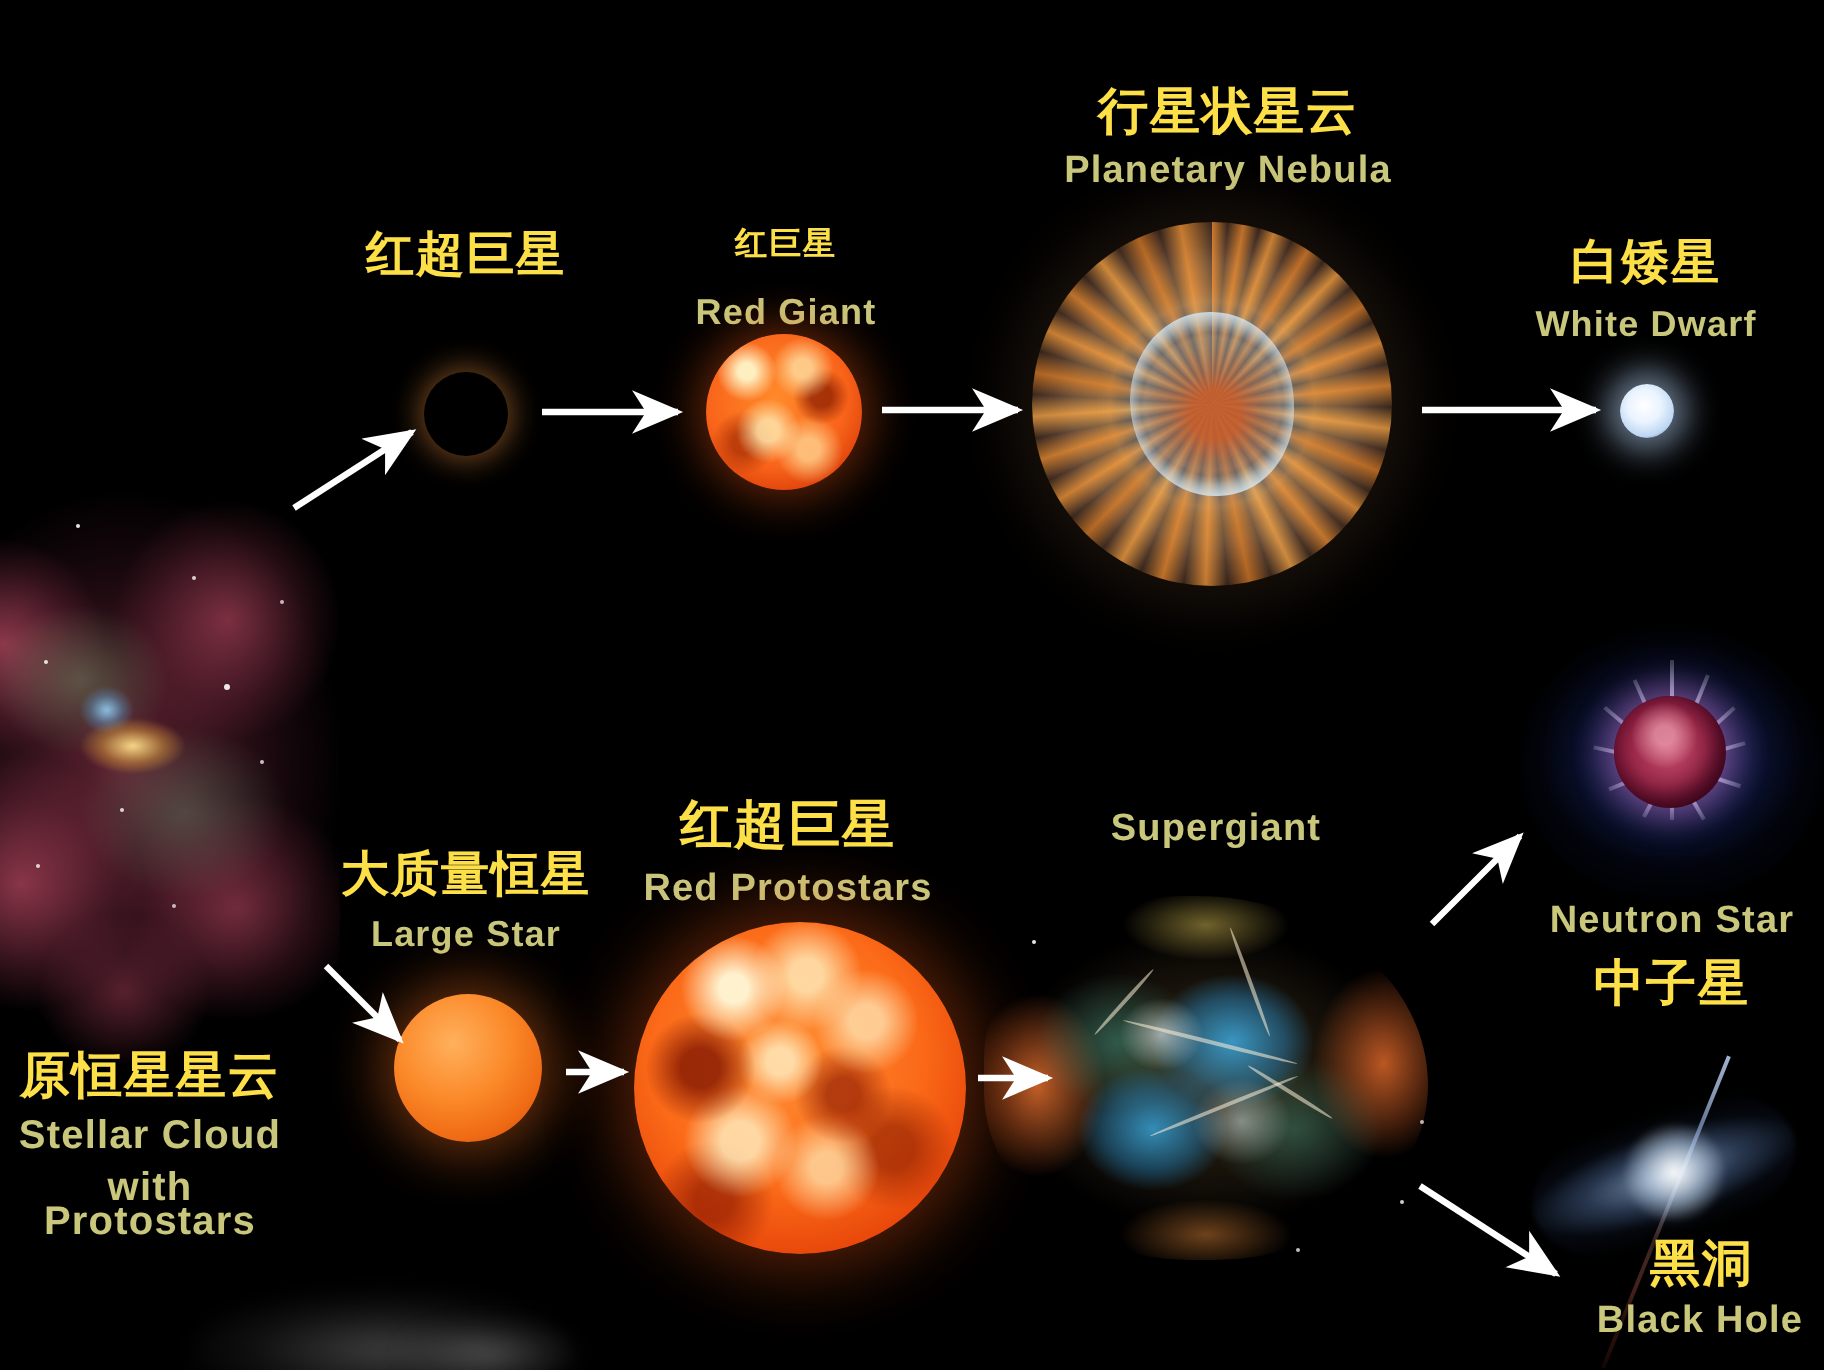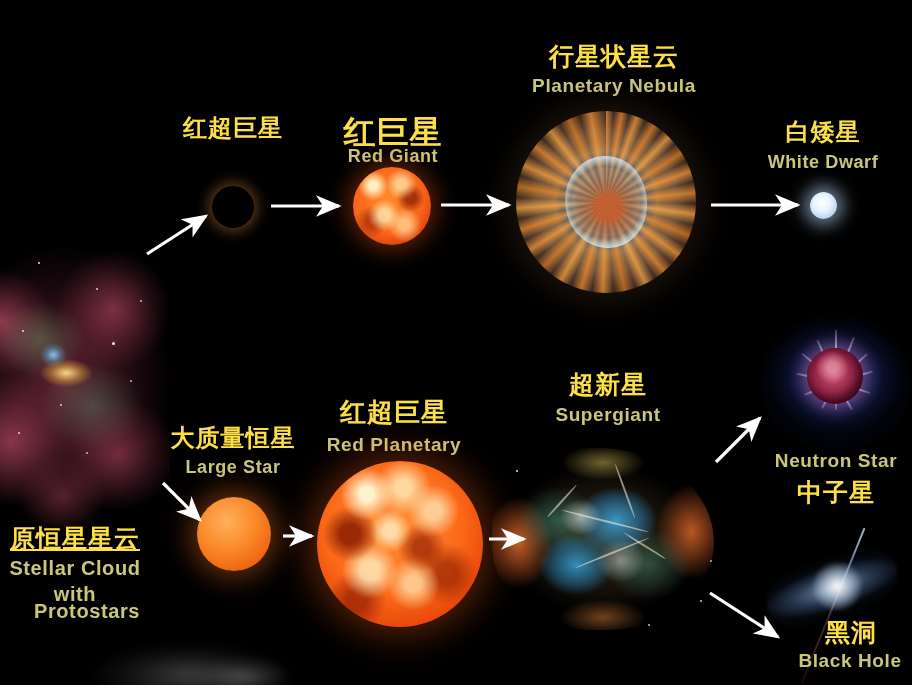--- a/index.html
+++ b/index.html
@@ -219,50 +219,49 @@
   <div class="star-dot" style="left:38px;top:262px;width:2px;height:2px;opacity:.9;"></div>
   <div class="star-dot" style="left:96px;top:288px;width:2px;height:2px;opacity:.8;"></div>
   <div class="star-dot" style="left:22px;top:330px;width:2px;height:2px;opacity:.85;"></div>
   <div class="star-dot" style="left:112px;top:342px;width:3px;height:3px;opacity:.9;"></div>
   <div class="star-dot" style="left:60px;top:404px;width:2px;height:2px;opacity:.8;"></div>
   <div class="star-dot" style="left:130px;top:380px;width:2px;height:2px;opacity:.75;"></div>
   <div class="star-dot" style="left:18px;top:432px;width:2px;height:2px;opacity:.8;"></div>
   <div class="star-dot" style="left:86px;top:452px;width:2px;height:2px;opacity:.7;"></div>
   <div class="star-dot" style="left:140px;top:300px;width:2px;height:2px;opacity:.7;"></div>
 
-  <div class="lbl cn" style="left:0;top:524px;width:150px;font-size:25px;text-decoration:underline;">原恒星星云</div>
+  <div class="lbl cn" style="left:0;top:524px;width:150px;font-size:25px;">原恒星星云</div>
   <div class="lbl en" style="left:0;top:557px;width:150px;font-size:20px;">Stellar Cloud</div>
   <div class="lbl en" style="left:0;top:583px;width:150px;font-size:20px;">with</div>
-  <div class="lbl en" style="left:0;top:600px;width:150px;font-size:20px;padding-left:12px;">Protostars</div>
+  <div class="lbl en" style="left:0;top:600px;width:150px;font-size:20px;">Protostars</div>
 
   <div class="lbl cn" style="left:158px;top:114px;width:150px;font-size:24px;">红超巨星</div>
   <div class="ball small-star" style="left:212px;top:186px;width:42px;height:42px;"></div>
 
-  <div class="lbl cn" style="left:322px;top:114px;width:142px;font-size:32px;">红巨星</div>
+  <div class="lbl cn" style="left:322px;top:114px;width:142px;font-size:16px;">红巨星</div>
   <div class="lbl en" style="left:322px;top:146px;width:142px;font-size:18px;">Red Giant</div>
   <div class="ball red-giant" style="left:353px;top:167px;width:78px;height:78px;"></div>
 
   <div class="lbl cn" style="left:522px;top:42px;width:184px;font-size:25px;">行星状星云</div>
   <div class="lbl en" style="left:522px;top:75px;width:184px;font-size:19px;">Planetary Nebula</div>
   <div class="planetary-nebula" style="left:516px;top:111px;width:180px;height:182px;"></div>
   <div class="pn-core" style="left:565px;top:156px;width:82px;height:92px;"></div>
 
   <div class="lbl cn" style="left:752px;top:118px;width:142px;font-size:24px;">白矮星</div>
   <div class="lbl en" style="left:752px;top:152px;width:142px;font-size:18px;">White Dwarf</div>
   <div class="ball white-dwarf" style="left:810px;top:192px;width:27px;height:27px;"></div>
 
   <div class="lbl en" style="left:158px;top:457px;width:150px;font-size:18px;">Large Star</div>
   <div class="lbl cn" style="left:158px;top:424px;width:150px;font-size:24px;">大质量恒星</div>
   <div class="ball large-star" style="left:197px;top:497px;width:74px;height:74px;"></div>
 
   <div class="lbl cn" style="left:312px;top:398px;width:164px;font-size:26px;">红超巨星</div>
-  <div class="lbl en" style="left:312px;top:434px;width:164px;font-size:19px;">Red Planetary</div>
+  <div class="lbl en" style="left:312px;top:434px;width:164px;font-size:19px;">Red Protostars</div>
   <div class="ball red-supergiant" style="left:317px;top:461px;width:166px;height:166px;"></div>
 
-  <div class="lbl cn" style="left:532px;top:370px;width:152px;font-size:25px;">超新星</div>
   <div class="lbl en" style="left:532px;top:404px;width:152px;font-size:19px;">Supergiant</div>
   <div class="crab-nebula" style="left:492px;top:448px;width:222px;height:182px;"></div>
   <div class="crab-fil" style="left:560px;top:520px;width:90px;height:2px;transform:rotate(14deg);"></div>
   <div class="crab-fil" style="left:572px;top:552px;width:80px;height:2px;transform:rotate(-22deg);"></div>
   <div class="crab-fil" style="left:596px;top:490px;width:58px;height:2px;transform:rotate(70deg);"></div>
   <div class="crab-fil" style="left:540px;top:500px;width:44px;height:2px;transform:rotate(-48deg);"></div>
   <div class="crab-fil" style="left:620px;top:545px;width:50px;height:2px;transform:rotate(32deg);"></div>
   <div class="star-dot" style="left:516px;top:470px;width:2px;height:2px;opacity:.9;"></div>
   <div class="star-dot" style="left:700px;top:600px;width:2px;height:2px;opacity:.8;"></div>
   <div class="star-dot" style="left:648px;top:624px;width:2px;height:2px;opacity:.75;"></div>

